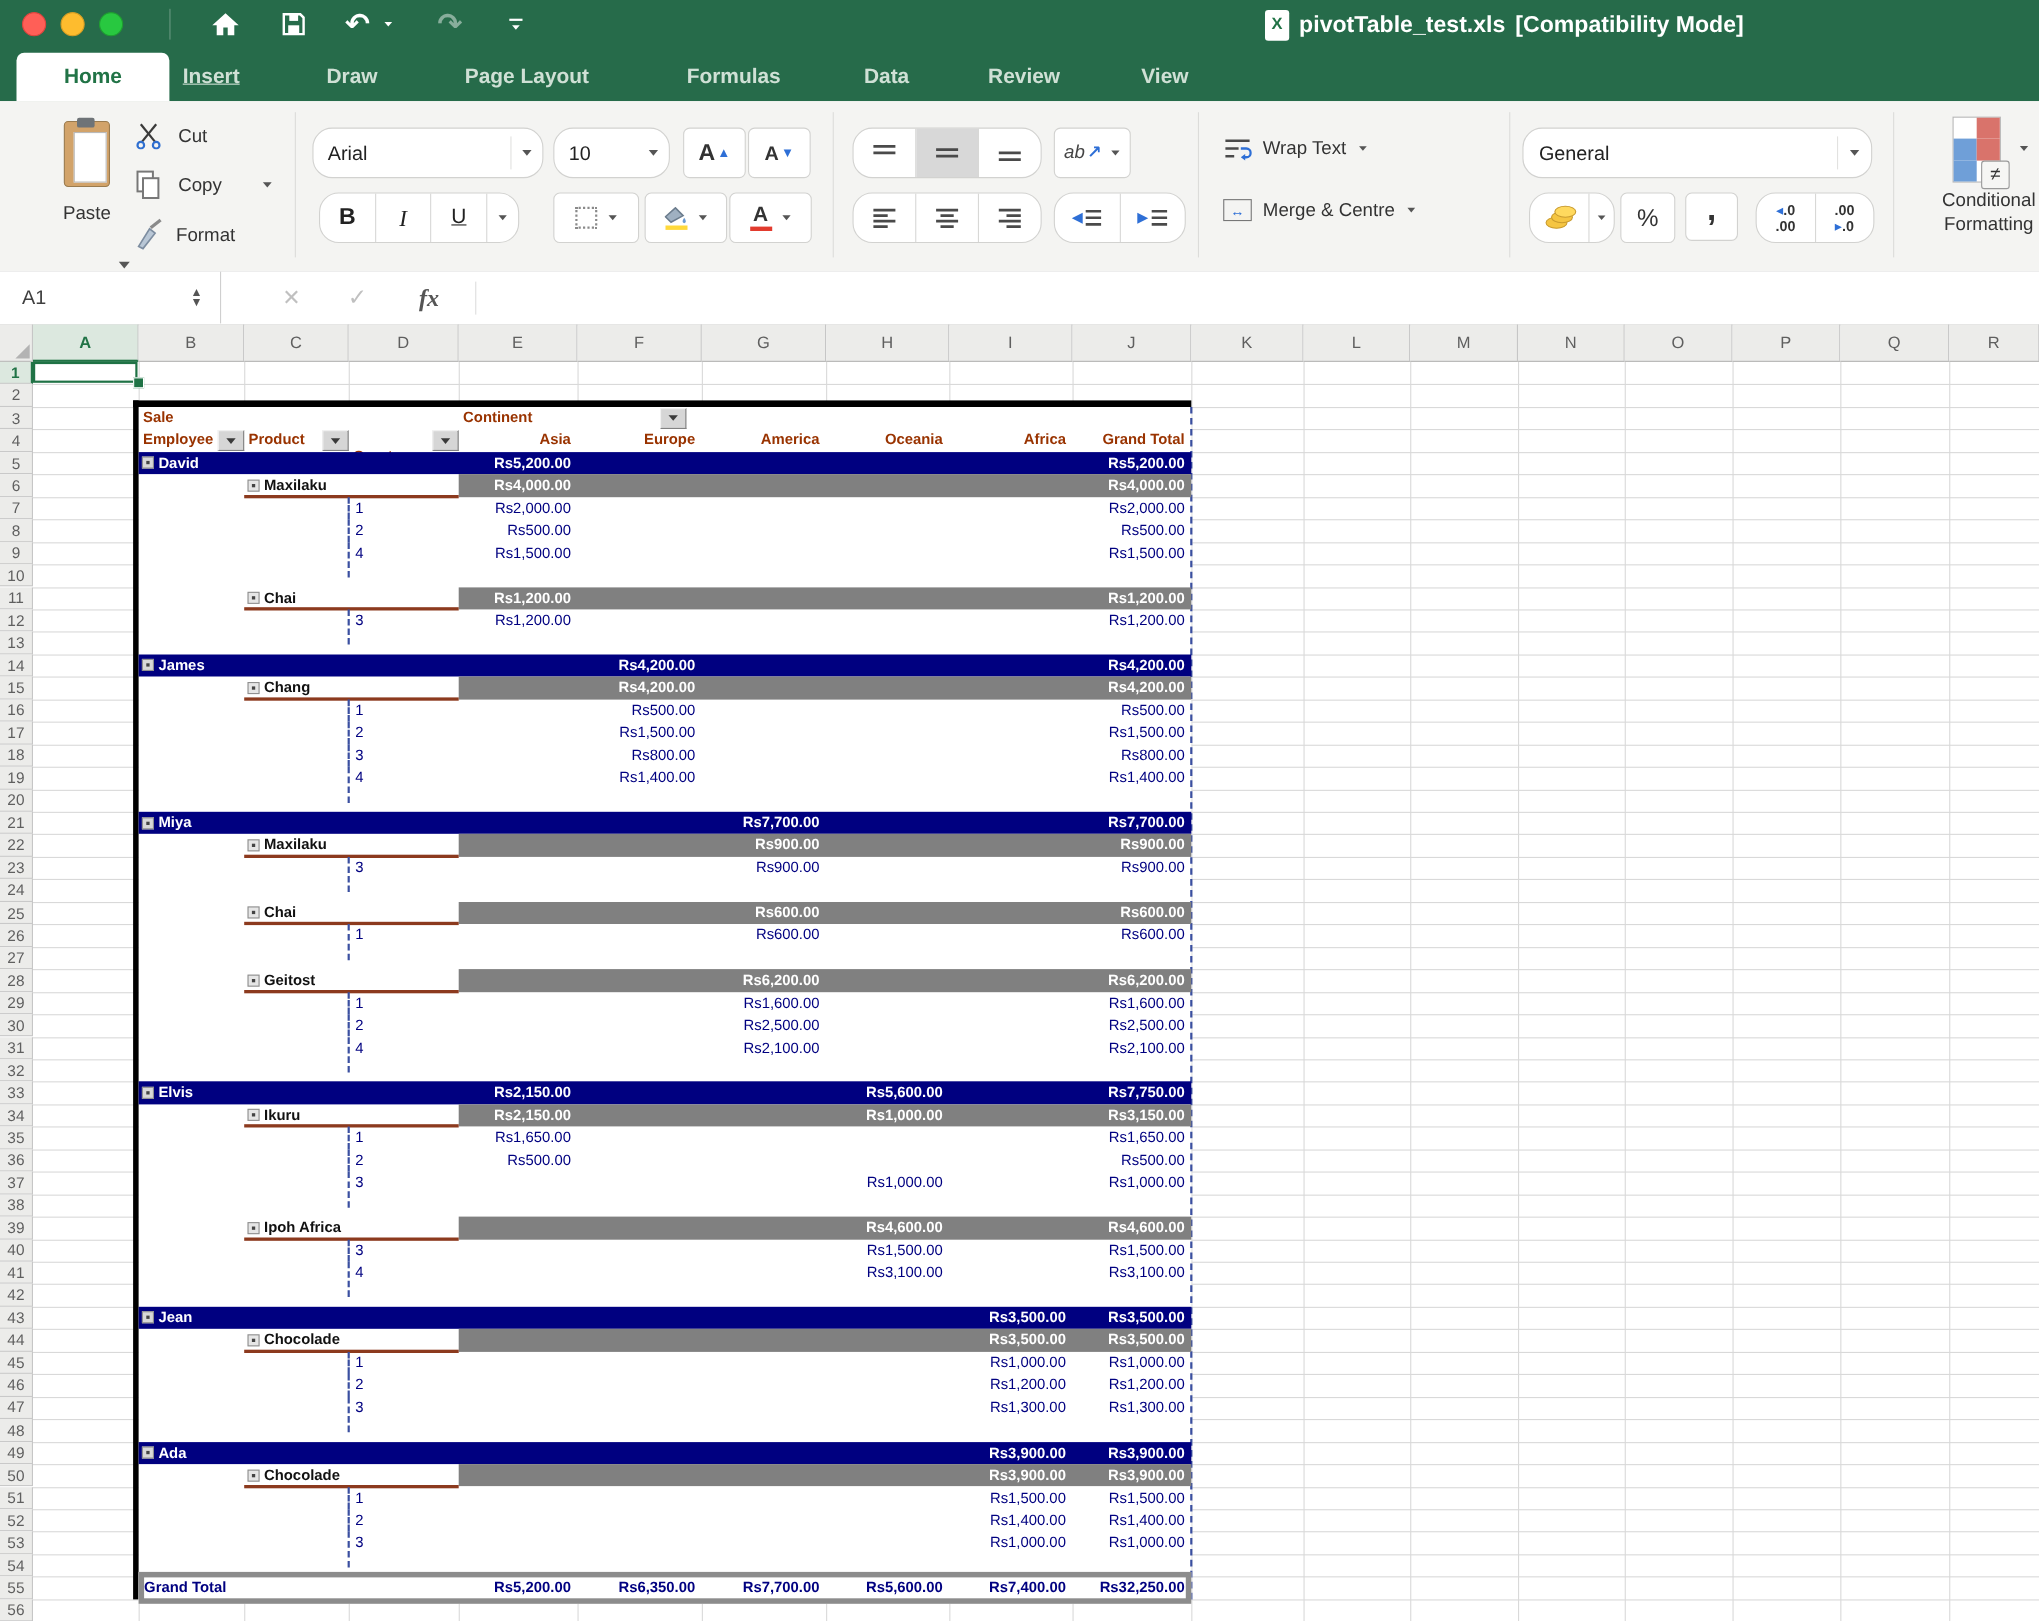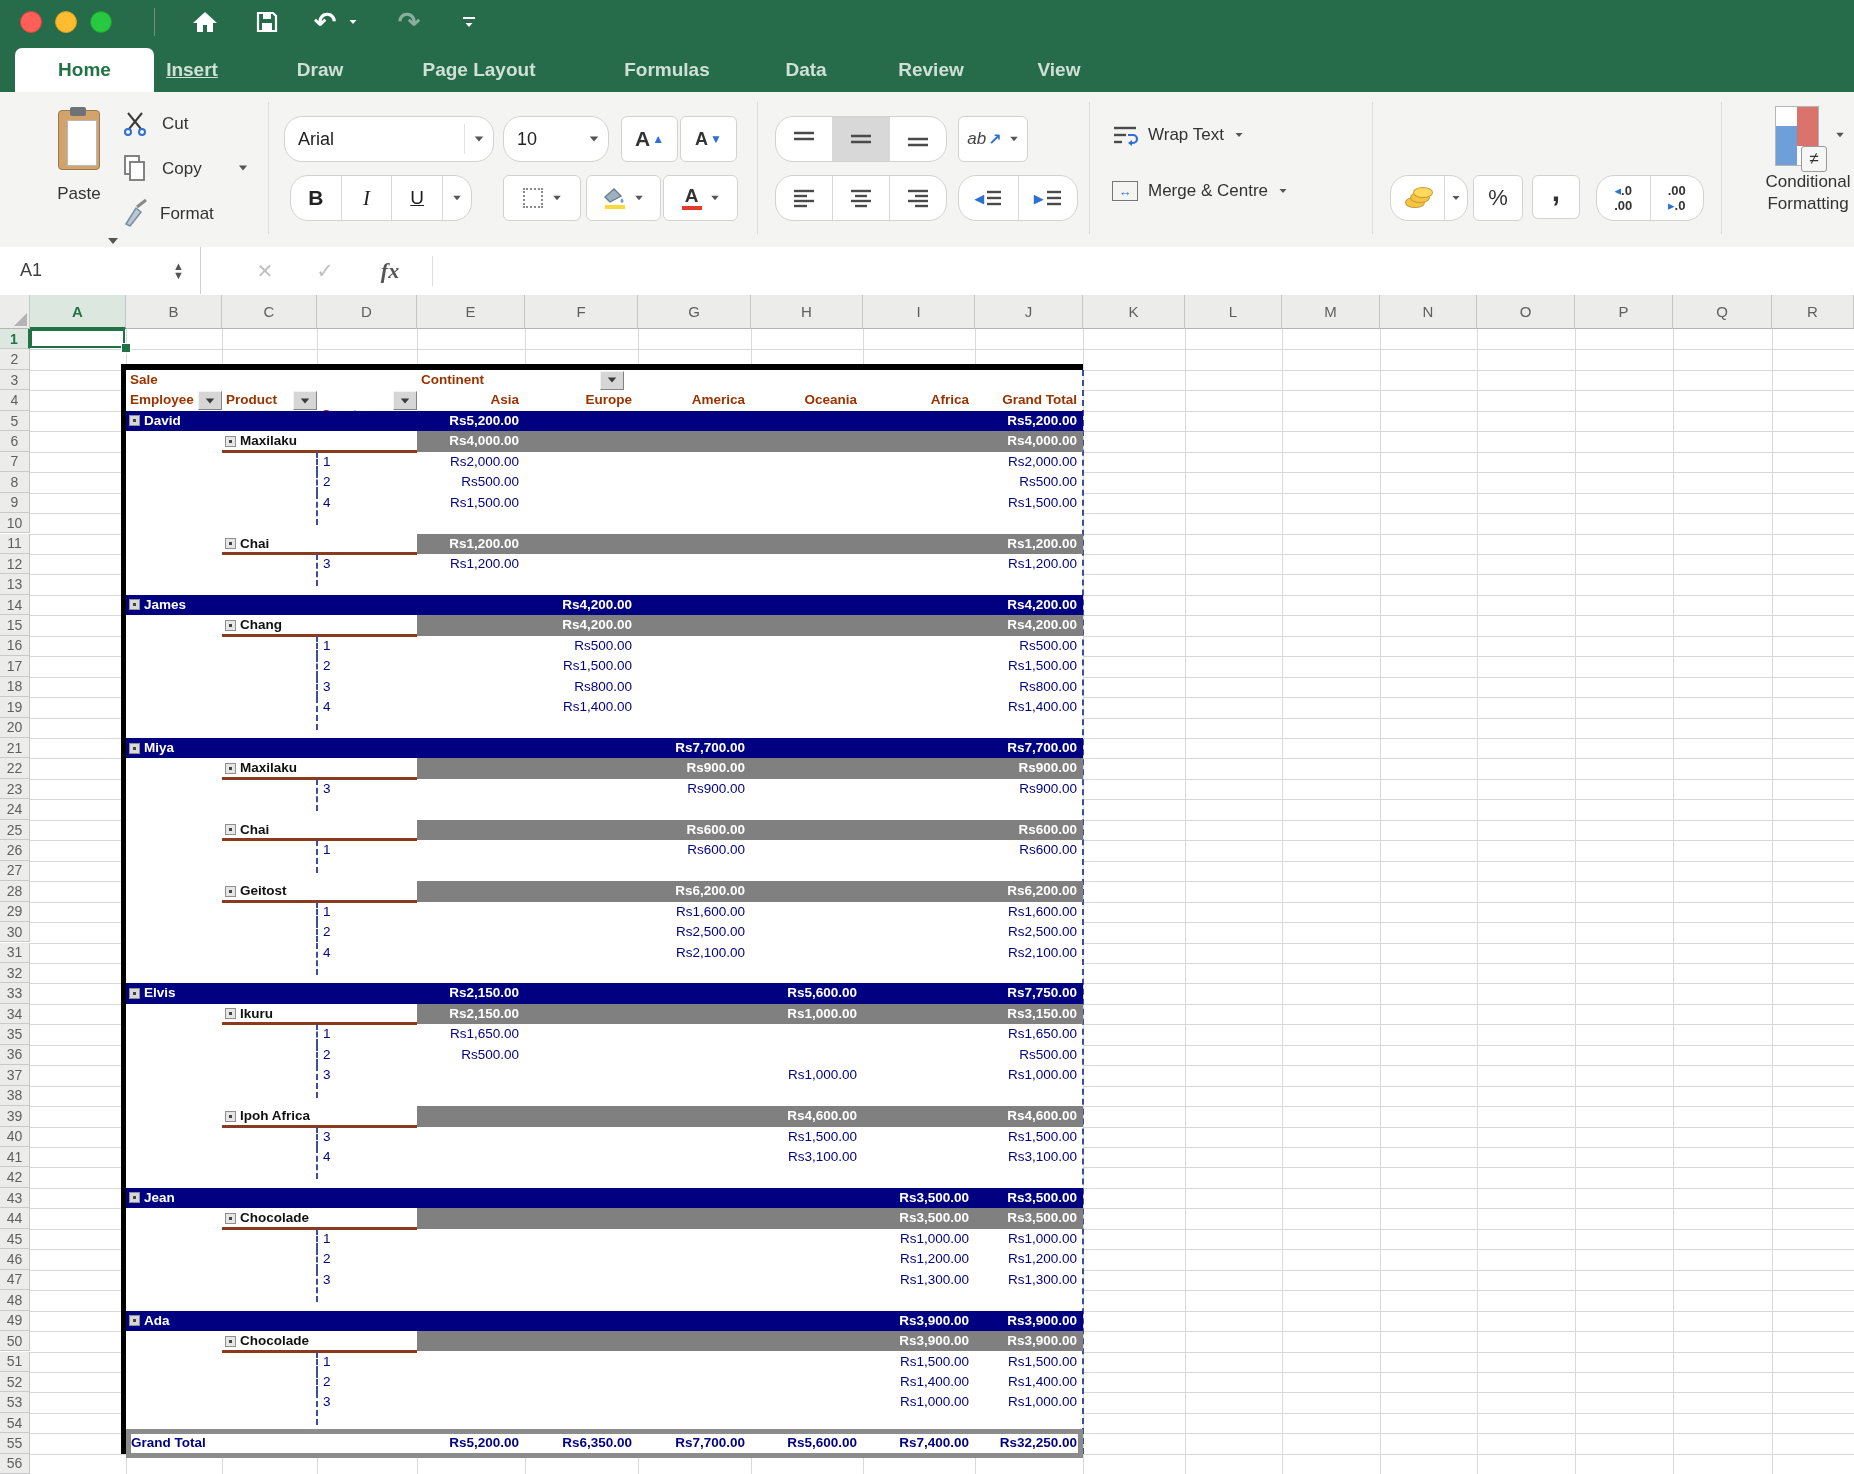--- a/index.html
+++ b/index.html
@@ -83,20 +83,25 @@
       <span class="caret" style="border-top-color:#fff;transform:scale(.7);"></span>
     </div>
     <div class="qicon" style="left:392px;width:34px;font-size:27px;font-weight:bold;opacity:.45;">↷</div>
     <div class="qicon" style="left:456px;width:26px;">
       <span style="display:flex;flex-direction:column;align-items:center;">
           <span style="width:12px;border-top:2px solid #fff;margin-bottom:3px;"></span>
           <span class="caret" style="border-top-color:#fff;transform:scale(.7);"></span>
         </span>
     </div>
 
+    <div id="wintitle" style="left:1150px;">
+      <span class="xlsicon"></span>
+      <span>pivotTable_test.xls</span>
+      <span>[Compatibility Mode]</span>
+    </div>
     <div id="tabs"></div>
   <div class="tab active" style="left: 15px; width: 119px; top: 48px; text-align: right;">Home</div>
       <div class="tab" style="left: 192px; text-decoration: underline;">Insert</div>
       <div class="tab" style="left: 320px;">Draw</div>
       <div class="tab" style="left: 479px;">Page Layout</div>
       <div class="tab" style="left: 667px;">Formulas</div>
       <div class="tab" style="left: 806px;">Data</div>
       <div class="tab" style="left: 931px;">Review</div>
       <div class="tab" style="left: 1059px;">View</div>
     </div>
@@ -262,20 +267,25 @@
       <span class="rlabel" style="position:static;margin-left:10px;">Wrap Text</span>
       <span class="caret" style="margin-left:10px;transform:scale(.7);"></span>
     </div>
     <div class="abs" style="left:1112px;top:84px;width:250px;height:30px;display:flex;align-items:center;">
       <span style="width:24px;height:18px;border:1.6px solid #777;display:flex;align-items:center;justify-content:center;color:#2e6fd6;font-size:13px;font-weight:bold;">↔</span>
       <span class="rlabel" style="position:static;margin-left:10px;">Merge &amp; Centre</span>
       <span class="caret" style="margin-left:10px;transform:scale(.7);"></span>
     </div>
     <div class="rsep" style="left:1372px;"></div>
 
+    <div class="rbox" style="left:1384px;top:24px;width:316px;height:44px;">
+      <span style="padding-left:14px;flex:1;">General</span>
+      <span style="width:1px;height:30px;background:#e2e2e0;"></span>
+      <span class="caret" style="margin:0 10px;transform:scale(.85);"></span>
+    </div>
     <div class="rbox" style="left:1390px;top:83px;width:76px;height:44px;padding:0;">
       <div class="seg">
         <span style="position:relative;width:26px;height:22px;display:inline-block;">
           <span style="position:absolute;left:0;top:10px;width:18px;height:9px;border-radius:50%;background:#f5c542;border:1px solid #c99b2e;"></span>
           <span style="position:absolute;left:5px;top:5px;width:18px;height:9px;border-radius:50%;background:#f5c542;border:1px solid #c99b2e;"></span>
           <span style="position:absolute;left:8px;top:0;width:18px;height:9px;border-radius:50%;background:#ffd95e;border:1px solid #c99b2e;"></span>
         </span>
       </div>
       <div class="seg" style="flex:0 0 22px;">
           <span class="caret" style="transform:scale(.7);"></span>

